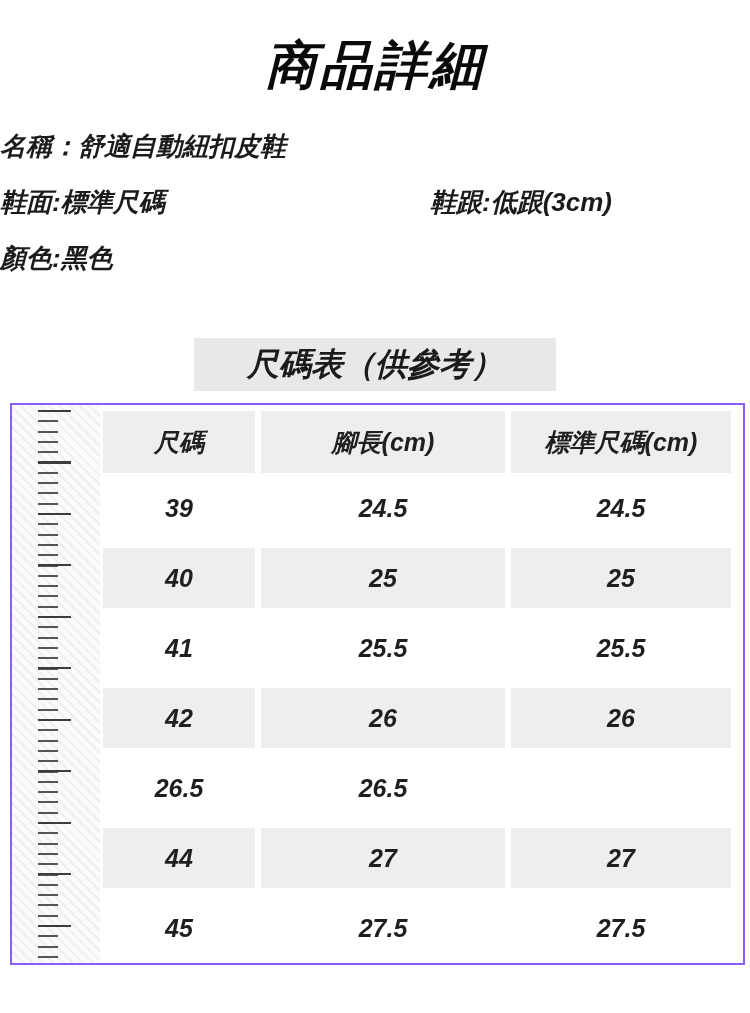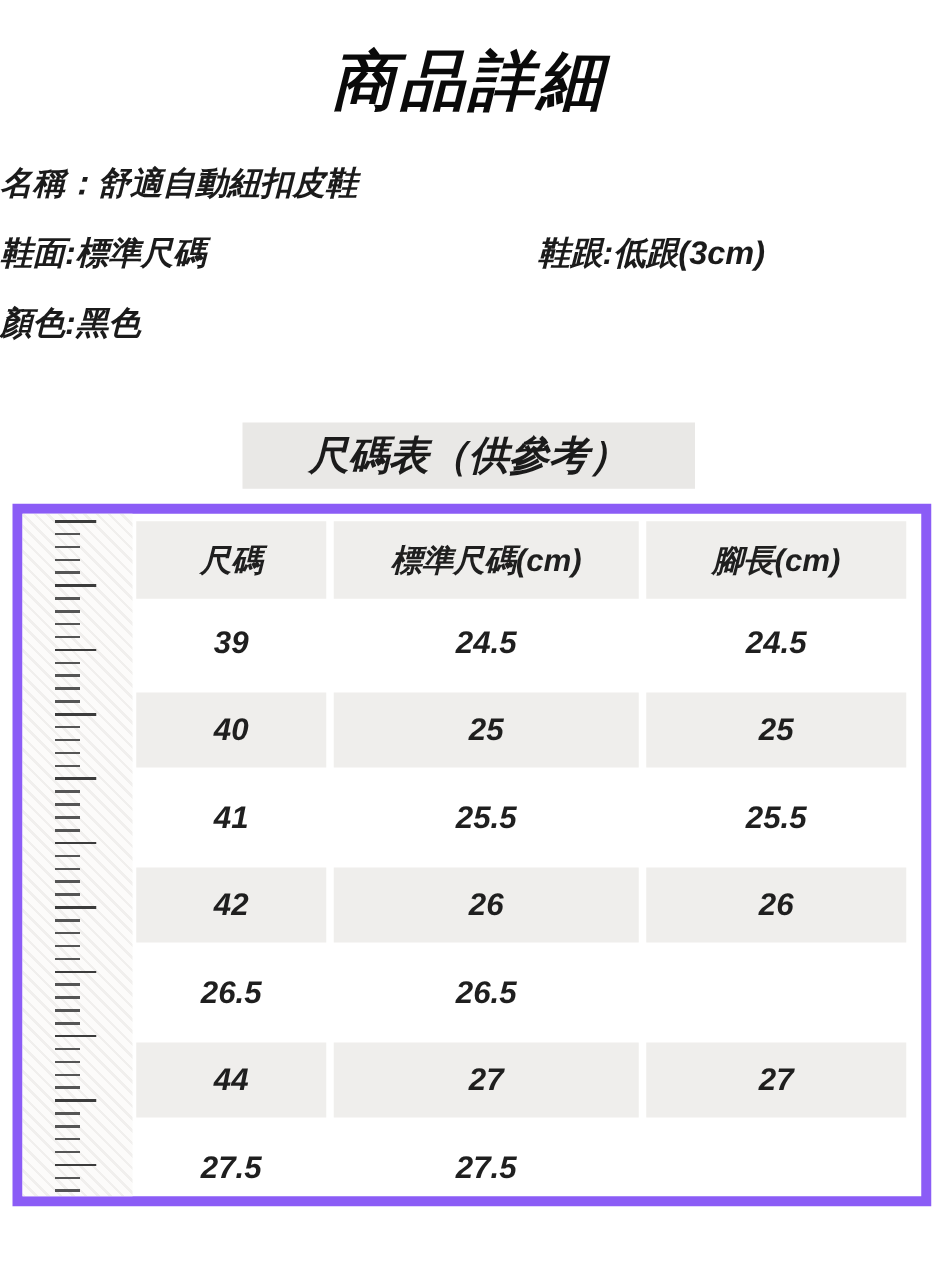--- a/index.html
+++ b/index.html
@@ -56,21 +56,21 @@
     font-weight: 700;
     color: #1b1b1b;
   }
   
   .table-wrap {
     position: absolute;
     left: 10px;
     top: 403px;
     width: 735px;
     height: 562px;
-    border: 8px solid #8b5cf6;
+    border: 2px solid #8b5cf6;
     box-sizing: border-box;
     background: #ffffff;
     display: flex;
   }
   .ruler {
     position: relative;
     width: 88px;
     flex: 0 0 88px;
     background:
       repeating-linear-gradient(45deg, rgba(158,152,146,0.12) 0 2px, transparent 2px 7px),
@@ -137,22 +137,22 @@
   <div class="banner">
     <span>尺碼表（供參考）</span>
   </div>
 
   <div class="table-wrap">
     <div class="ruler"></div>
     <div class="grid">
 
       <div class="t-row header">
         <div class="t-cell">尺碼</div>
+        <div class="t-cell">腳長(cm)</div>
         <div class="t-cell">標準尺碼(cm)</div>
-        <div class="t-cell">腳長(cm)</div>
       </div>
 
       <div class="t-row">
         <div class="t-cell">39</div>
         <div class="t-cell">24.5</div>
         <div class="t-cell">24.5</div>
       </div>
 
       <div class="t-row shaded">
         <div class="t-cell">40</div>
@@ -177,20 +177,21 @@
         <div class="t-cell">26.5</div>
       </div>
 
       <div class="t-row shaded">
         <div class="t-cell">44</div>
         <div class="t-cell">27</div>
         <div class="t-cell">27</div>
       </div>
 
       <div class="t-row">
+        <div class="t-cell">45</div>
         <div class="t-cell">27.5</div>
         <div class="t-cell">27.5</div>
       </div>
 
     </div>
   </div>
 
 </div>
 
 </body></html>

